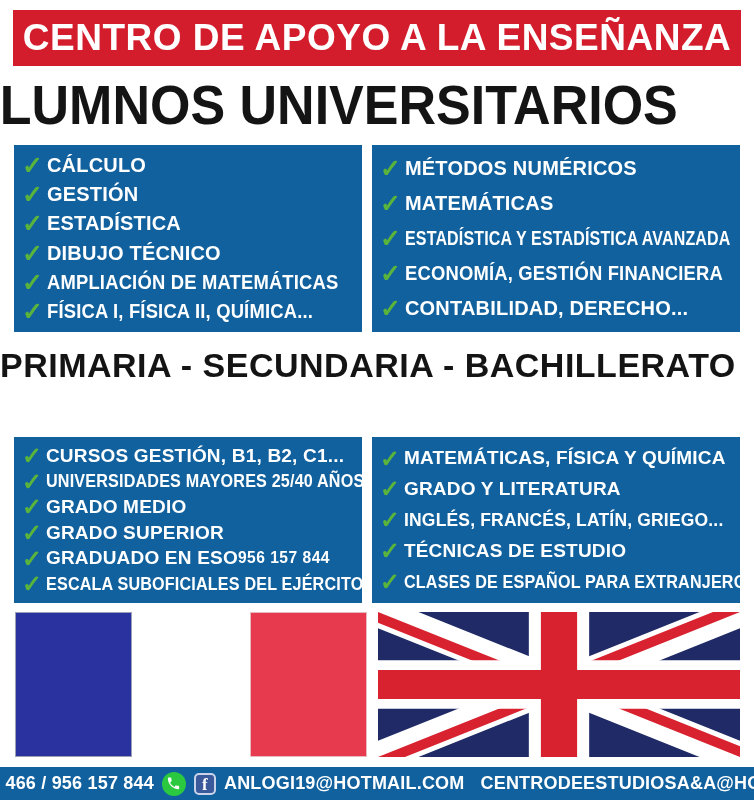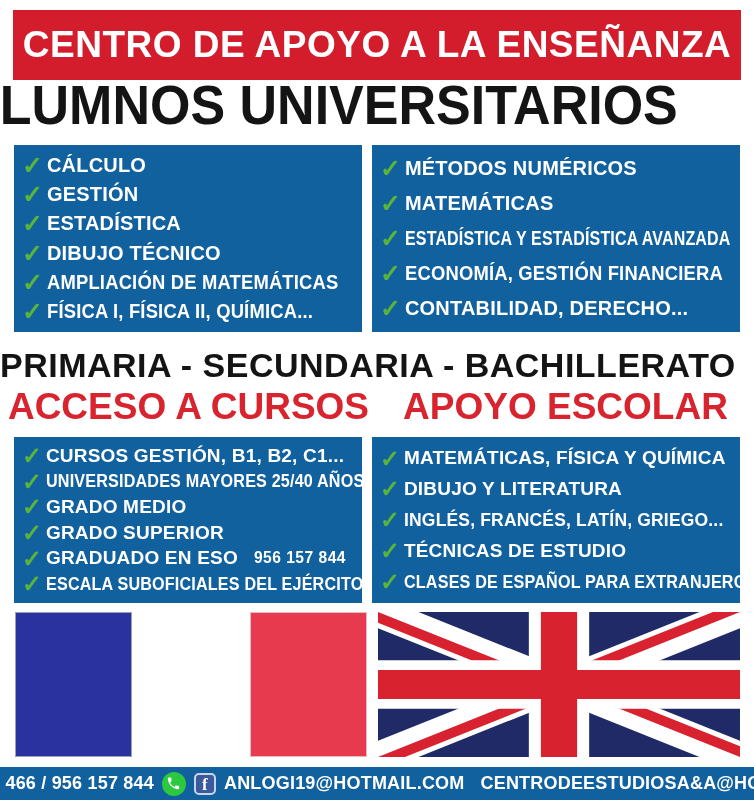--- a/index.html
+++ b/index.html
@@ -1,20 +1,20 @@
 <!DOCTYPE html>
 <html><head>
 <meta charset="utf-8">
 <style>
   html,body{margin:0;padding:0;background:#ffffff;}
   .page{position:relative;width:754px;height:800px;background:#ffffff;overflow:hidden;
         font-family:"Liberation Sans",sans-serif;-webkit-font-smoothing:antialiased;}
 
   
-  .banner{position:absolute;left:13px;top:10px;width:728px;height:70px;background:#d41d2c;
+  .banner{position:absolute;left:13px;top:10px;width:728px;height:56px;background:#d41d2c;
           display:flex;align-items:center;justify-content:center;}
   .banner-title{color:#ffffff;font-weight:bold;font-size:37px;letter-spacing:.5px;white-space:nowrap;}
 
   
   .headline{position:absolute;left:0;top:72px;width:640px;height:66px;display:flex;
             align-items:center;justify-content:center;}
   .headline span{color:#141414;font-weight:bold;font-size:52px;letter-spacing:0px;
                  transform:scaleY(1.08);white-space:nowrap;}
 
   
@@ -22,21 +22,21 @@
   .box ul{list-style:none;margin:0;padding:0;height:100%;display:flex;flex-direction:column;
           justify-content:space-around;}
   .box li{display:flex;align-items:center;white-space:nowrap;}
   .check{color:#5ab43c;font-weight:bold;font-size:1.25em;line-height:1;margin-right:4px;flex:0 0 auto;}
   .item-text{color:#ffffff;font-weight:bold;letter-spacing:.2px;}
   .fs20 li{font-size:20px;}
   .fs19 li{font-size:19px;}
   .sx92{transform:scaleX(.92);transform-origin:left center;}
   .sx85{transform:scaleX(.85);transform-origin:left center;}
   .sx80{transform:scaleX(.80);transform-origin:left center;}
-  .phone-small{color:#ffffff;font-weight:bold;font-size:.82em;margin-left:16px;letter-spacing:.5px;}
+  .phone-small{color:#ffffff;font-weight:bold;font-size:.82em;margin-left:0;letter-spacing:.5px;}
 
   .box-uni-left  {left:14px; top:145px;width:348px;height:187px;}
   .box-uni-right {left:372px;top:145px;width:368px;height:187px;}
   .box-access    {left:14px; top:437px;width:348px;height:166px;}
   .box-school    {left:372px;top:437px;width:368px;height:166px;}
 
   
   .levels{position:absolute;left:0;top:346px;width:612px;text-align:center;}
   .levels span{color:#141414;font-weight:bold;font-size:34px;letter-spacing:.5px;white-space:nowrap;}
   .subheads{position:absolute;left:0;top:386px;width:754px;display:flex;}
@@ -128,24 +128,20 @@
           <span class="check">✓</span>
           <span class="item-text">CONTABILIDAD, DERECHO...</span>
         </li>
     </ul>
   </div>
 
   <div class="levels">
     <span>PRIMARIA - SECUNDARIA - BACHILLERATO</span>
   </div>
 
-  <div class="subheads">
-    <div class="half"><span>ACCESO A CURSOS</span></div>
-    <div class="half"><span>APOYO ESCOLAR</span></div>
-  </div>
 
   <div class="box box-access fs19">
     <ul>
       <li>
           <span class="check">✓</span>
           <span class="item-text">CURSOS GESTIÓN, B1, B2, C1...</span>
         </li>
       <li>
           <span class="check">✓</span>
           <span class="item-text sx85">UNIVERSIDADES MAYORES 25/40 AÑOS</span>
@@ -171,21 +167,21 @@
   </div>
 
   <div class="box box-school fs19">
     <ul>
       <li>
           <span class="check">✓</span>
           <span class="item-text">MATEMÁTICAS, FÍSICA Y QUÍMICA</span>
         </li>
       <li>
           <span class="check">✓</span>
-          <span class="item-text">DIBUJO Y LITERATURA</span>
+          <span class="item-text">GRADO Y LITERATURA</span>
         </li>
       <li>
           <span class="check">✓</span>
           <span class="item-text sx92">INGLÉS, FRANCÉS, LATÍN, GRIEGO...</span>
         </li>
       <li>
           <span class="check">✓</span>
           <span class="item-text">TÉCNICAS DE ESTUDIO</span>
         </li>
       <li>

